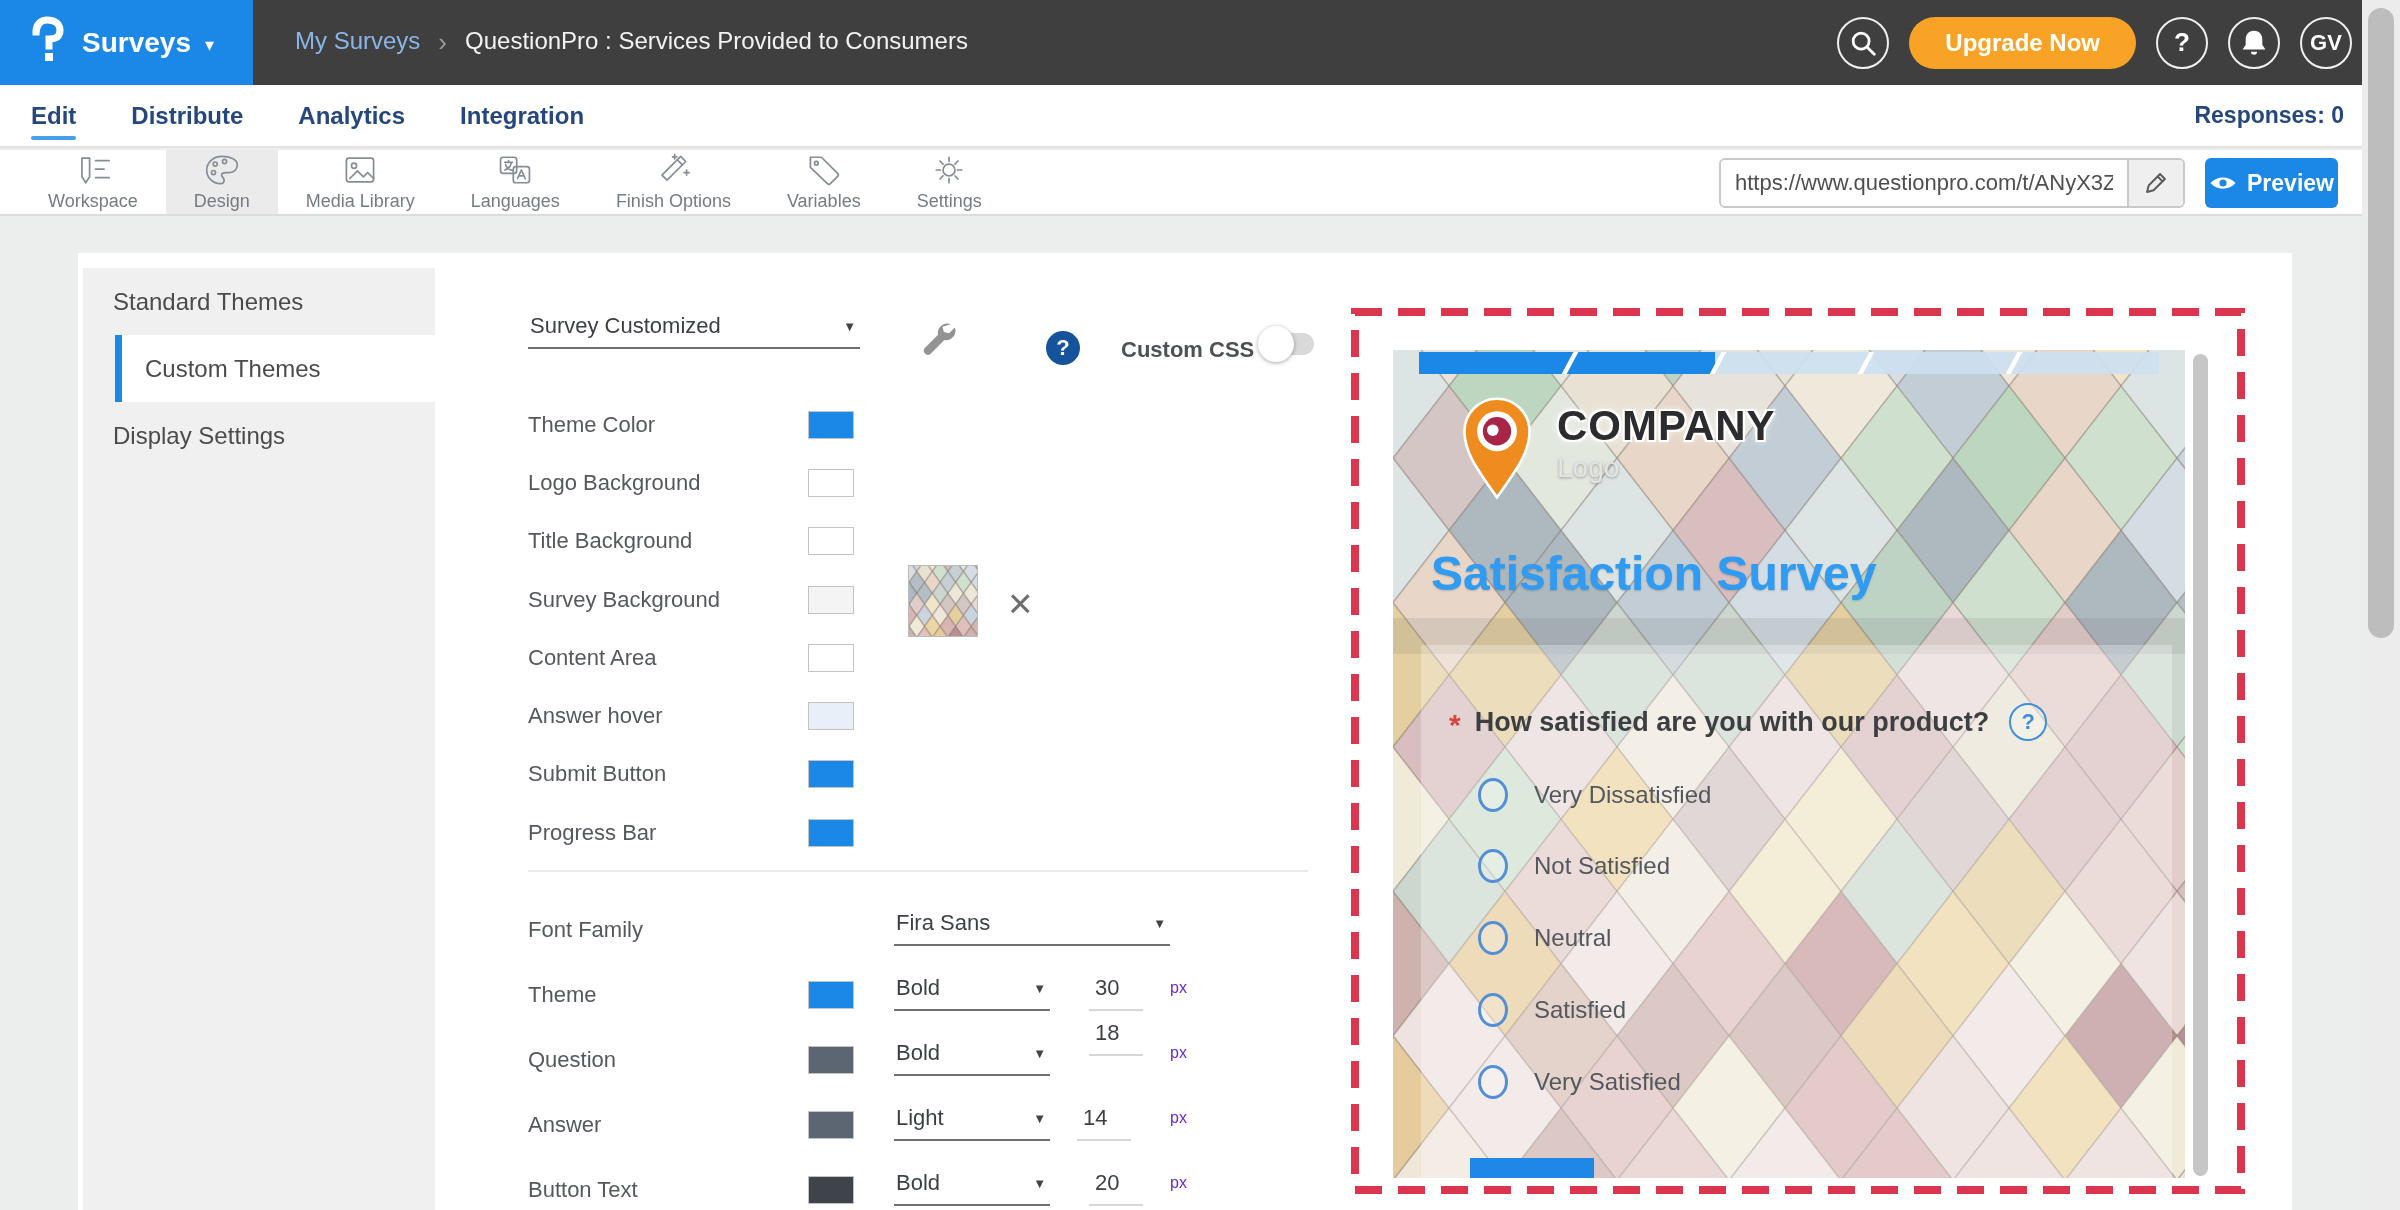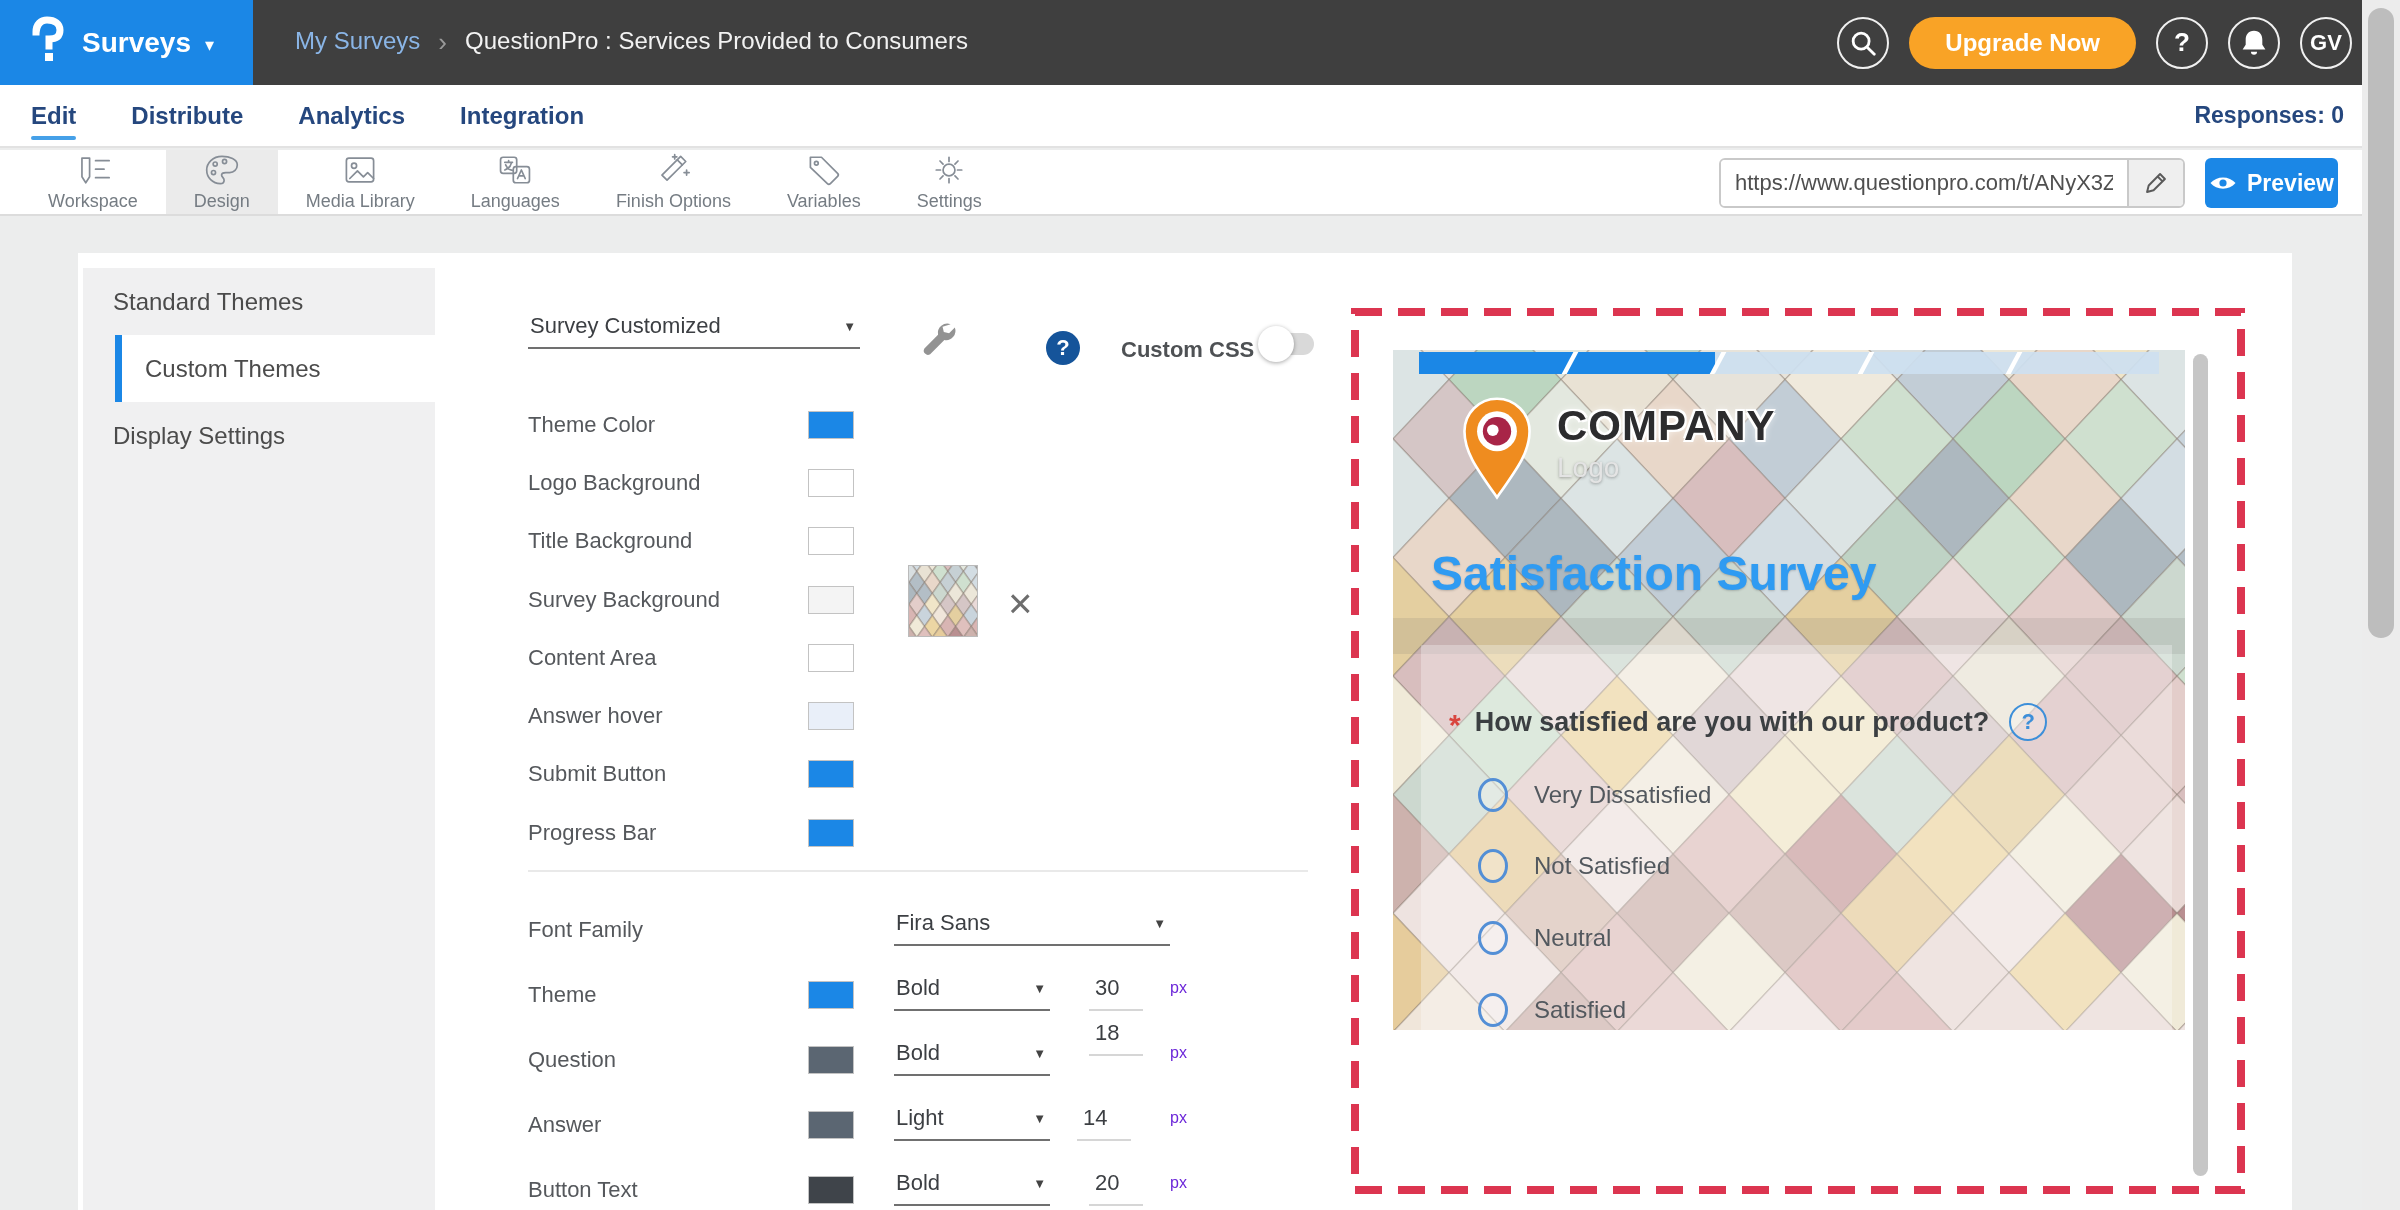--- a/index.html
+++ b/index.html
@@ -59,21 +59,21 @@
   .toggle { position:absolute; left:1180px; top:76px; width:56px; height:30px; cursor:pointer; }
   .toggle .track { position:absolute; left:8px; top:4px; width:48px; height:22px; background:#d9d9d9; border-radius:12px; }
   .toggle .knob { position:absolute; left:0; top:-3px; width:36px; height:36px; background:#fff; border-radius:50%; box-shadow:0 1px 4px rgba(0,0,0,.35); }
   .thumb-img { position:absolute; left:830px; top:312px; width:70px; height:72px; border:1px solid #bbb; cursor:pointer; }
   .thumb-img svg { width:100%; height:100%; display:block; }
   .xclose { position:absolute; left:930px; top:330px; font-size:42px; color:#6d6d6d; background:none; border:none; cursor:pointer; line-height:1; font-weight:300; }
 
   
   .dashes { position:absolute; left:1272px; top:54px; width:896px; height:888px; z-index:6; pointer-events:none; }
   .frame { position:absolute; left:1315px; top:87px; width:823px; height:870px; background:#fff; overflow:hidden; z-index:2; }
-  .imgarea { position:absolute; left:0; top:10px; width:792px; height:680px; overflow:hidden; }
+  .imgarea { position:absolute; left:0; top:10px; width:792px; height:828px; overflow:hidden; }
   .imgarea > svg.bg { position:absolute; left:0; top:0; width:100%; height:100%; }
   .pv-scroll { position:absolute; left:800px; top:14px; width:15px; height:822px; background:#c6c6c6; border-radius:8px; cursor:pointer; }
   .pband { position:absolute; left:0; top:268px; width:100%; height:36px; background:rgba(105,105,105,.14); z-index:1; }
   .content-ovl { position:absolute; left:28px; top:295px; width:751px; height:565px; background:rgba(255,255,255,.30); z-index:1; }
   .pbar { position:absolute; left:26px; top:2px; width:740px; height:22px; background:rgba(205,223,240,.92); z-index:3; overflow:hidden; }
   .pbar .fill { position:absolute; left:0; top:0; height:100%; background:#1b87e6; }
   .pbar .sep { position:absolute; top:-4px; width:5px; height:32px; background:#fff; transform:skewX(-28deg); }
   .logo-row { position:absolute; left:62px; top:44px; display:flex; gap:18px; z-index:3; align-items:flex-start; }
   .logo-txt .nm { font-size:42px; font-weight:800; color:#2c2c2e; letter-spacing:1px; margin-top:8px;
        text-shadow:-2px -2px 0 #fff,2px -2px 0 #fff,-2px 2px 0 #fff,2px 2px 0 #fff,0 0 8px #fff; }

